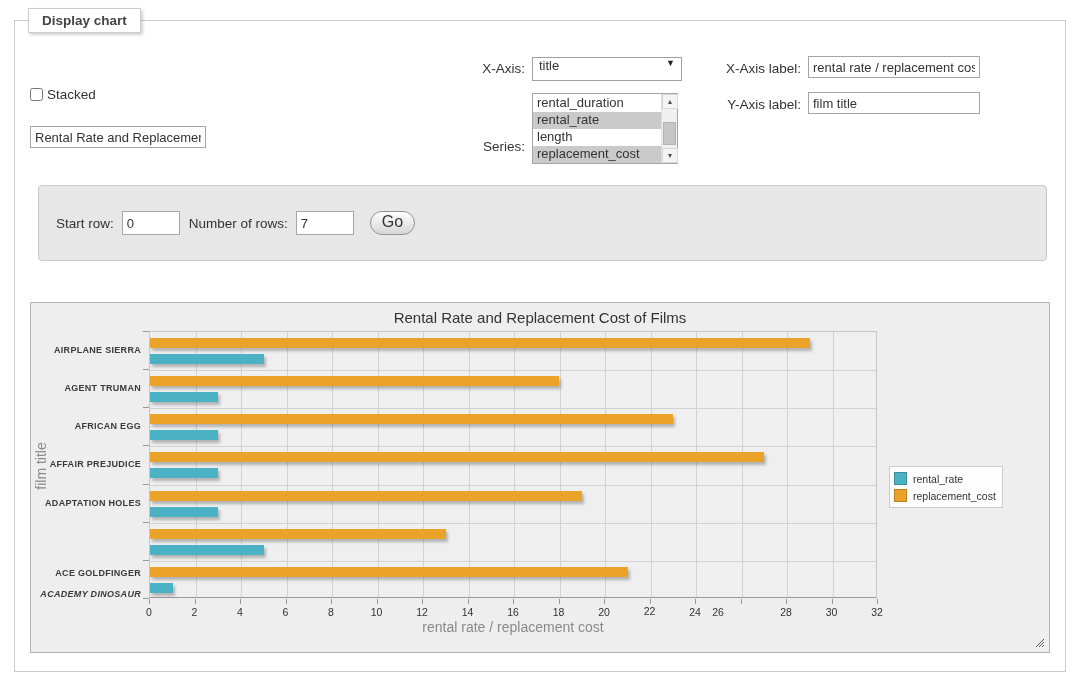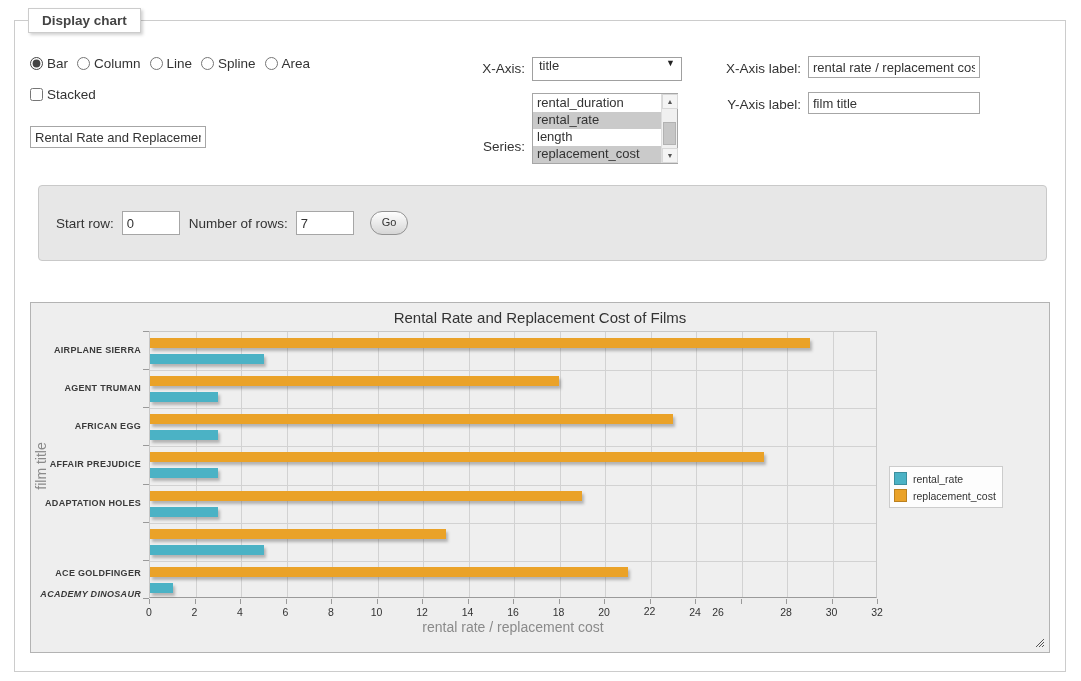--- a/index.html
+++ b/index.html
@@ -39,21 +39,21 @@
   .sbtn { position:absolute; left:0; width:16px; height:15px; background:#f4f4f4; border:1px solid #d8d8d8;
           font-size:7px; color:#555; text-align:center; line-height:13px; }
   .sthumb { position:absolute; left:1px; right:1px; top:28px; height:23px; background:#c6c6c6; border:1px solid #b2b2b2; }
 
   
   .rows-box { position:absolute; left:38px; top:185px; width:1009px; height:76px; background:#e7e7e7;
               border:1px solid #c9c9c9; border-radius:4px; display:flex; align-items:center; padding-left:17px; }
   .rows-box .lbl { font-size:13.5px; margin-right:8px; }
   .rows-box input { width:58px; height:24px; border:1px solid #a6a6a6; font-size:13px; padding:1px 4px;
                     font-family:"Liberation Sans",sans-serif; color:#333; }
-  .go-btn { margin-left:16px; height:24px; padding:1px 11px 3px; font-size:11px; color:#333; border:1px solid #939393;
+  .go-btn { margin-left:16px; height:24px; padding:1px 11px 3px; font-size:16px; color:#333; border:1px solid #939393;
             border-radius:12px; background:linear-gradient(#fefefe,#d6d6d6); cursor:default;
             font-family:"Liberation Sans",sans-serif; }
 
   
   .chart-box { position:absolute; left:30px; top:302px; width:1020px; height:351px; background:#eee; border:1px solid #b3b3b3; }
   .chart-title { position:absolute; left:0; top:6px; width:100%; text-align:center; font-size:15px; color:#333; }
   .plot { position:absolute; left:118px; top:28px; width:728px; height:267px; background:#efefef;
           border:1px solid #c8c8c8; border-bottom:1px solid #9a9a9a; }
   .gl-v { position:absolute; top:0; width:1px; height:100%; background:#d2d2d2; }
   .gl-h { position:absolute; left:0; width:100%; height:1px; background:#d2d2d2; }
@@ -75,42 +75,20 @@
        linear-gradient(135deg, transparent 0 88%, #555 88% 94%, transparent 94%);
      cursor:se-resize; }
 </style>
 </head>
 <body>
 
 <div class="page">
   <div class="frame"></div>
   <div class="legend-box">Display chart</div>
 
-  <div class="radio-row" id="radio-row">
-      <label>
-        <input type="radio" name="chartType" checked="" style="">
-        <span>Bar</span>
-      </label>
-      <label>
-        <input type="radio" name="chartType" style="">
-        <span>Column</span>
-      </label>
-      <label>
-        <input type="radio" name="chartType" style="">
-        <span>Line</span>
-      </label>
-      <label>
-        <input type="radio" name="chartType" style="">
-        <span>Spline</span>
-      </label>
-      <label>
-        <input type="radio" name="chartType" style="">
-        <span>Area</span>
-      </label>
-    </div>
 
   <div class="chk-row">
     <label>
       <input type="checkbox" id="stacked-cb" style="">
       <span>Stacked</span>
     </label>
   </div>
 
   <input class="tinput" style="left: 30px; top: 126px; width: 176px;" value="Rental Rate and Replacement Cost of Films">
 

